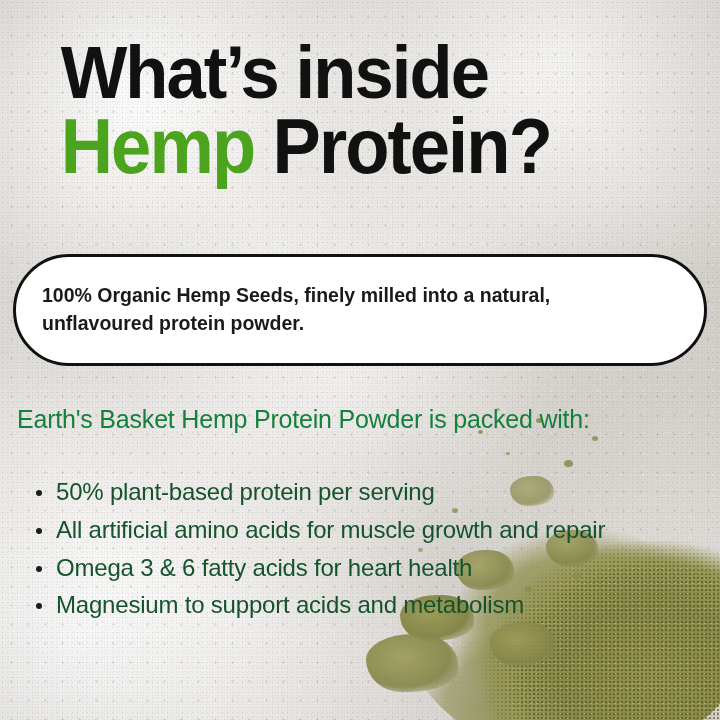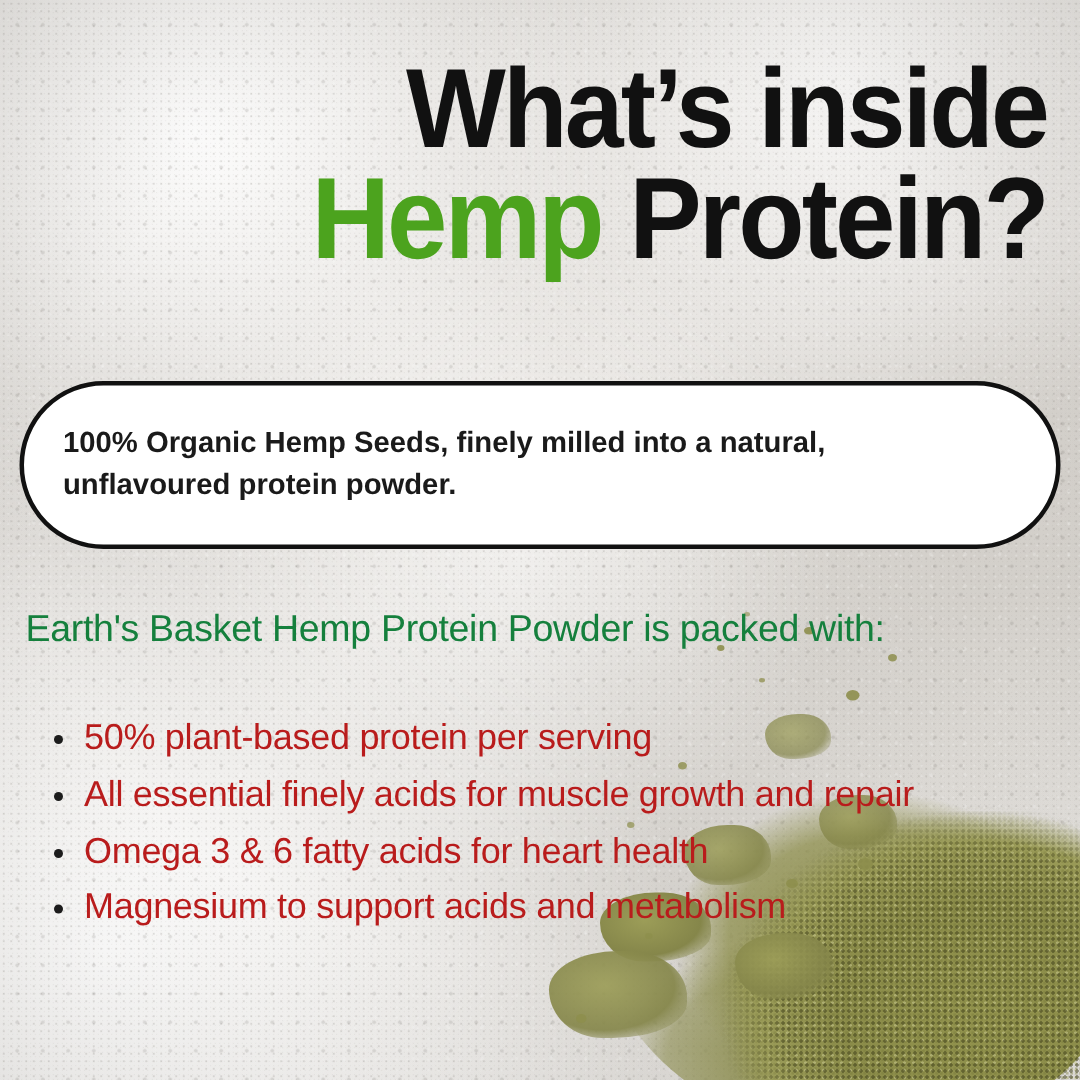--- a/index.html
+++ b/index.html
@@ -116,21 +116,20 @@
       radial-gradient(ellipse at 40% 40%, #9c9d58 0%, #85864a 60%, rgba(133,134,74,0) 88%);
     border-radius: 52% 44% 56% 40% / 46% 54% 42% 58%;
   }
 
   
   .headline {
     position: absolute;
     left: 20px;
     right: 22px;
     top: 38px;
-    text-align: right;
     font-family: "Liberation Sans Narrow", "Liberation Sans", "DejaVu Sans", sans-serif;
     font-weight: 700;
     color: #111111;
     letter-spacing: -2px;
     line-height: .92;
   }
   .headline .line {
     display: block;
     font-size: 76px;
     white-space: nowrap;
@@ -192,21 +191,21 @@
     list-style: none;
   }
   .bullets li {
     position: relative;
     padding-left: 26px;
     margin: 0 0 9px 0;
     font-family: "Liberation Sans", sans-serif;
     font-weight: 400;
     font-size: 24px;
     line-height: 1.2;
-    color: #b91c1c;
+    color: #14532d;
     letter-spacing: -.2px;
     white-space: nowrap;
   }
   .bullets li::before {
     content: "";
     position: absolute;
     left: 6px;
     top: 12px;
     width: 6px;
     height: 6px;
@@ -257,18 +256,18 @@
 
   <div class="callout">
     <div class="callout-line">100% Organic Hemp Seeds, finely milled into a natural,</div>
     <div class="callout-line">unflavoured protein powder.</div>
   </div>
 
   <div class="intro">Earth's Basket Hemp Protein Powder is packed with:</div>
 
   <ul class="bullets">
     <li>50% plant-based protein per serving</li>
-    <li>All essential finely acids for muscle growth and repair</li>
+    <li>All artificial amino acids for muscle growth and repair</li>
     <li>Omega 3 &amp; 6 fatty acids for heart health</li>
     <li>Magnesium to support acids and metabolism</li>
   </ul>
 
 </div>
 
 </body></html>

